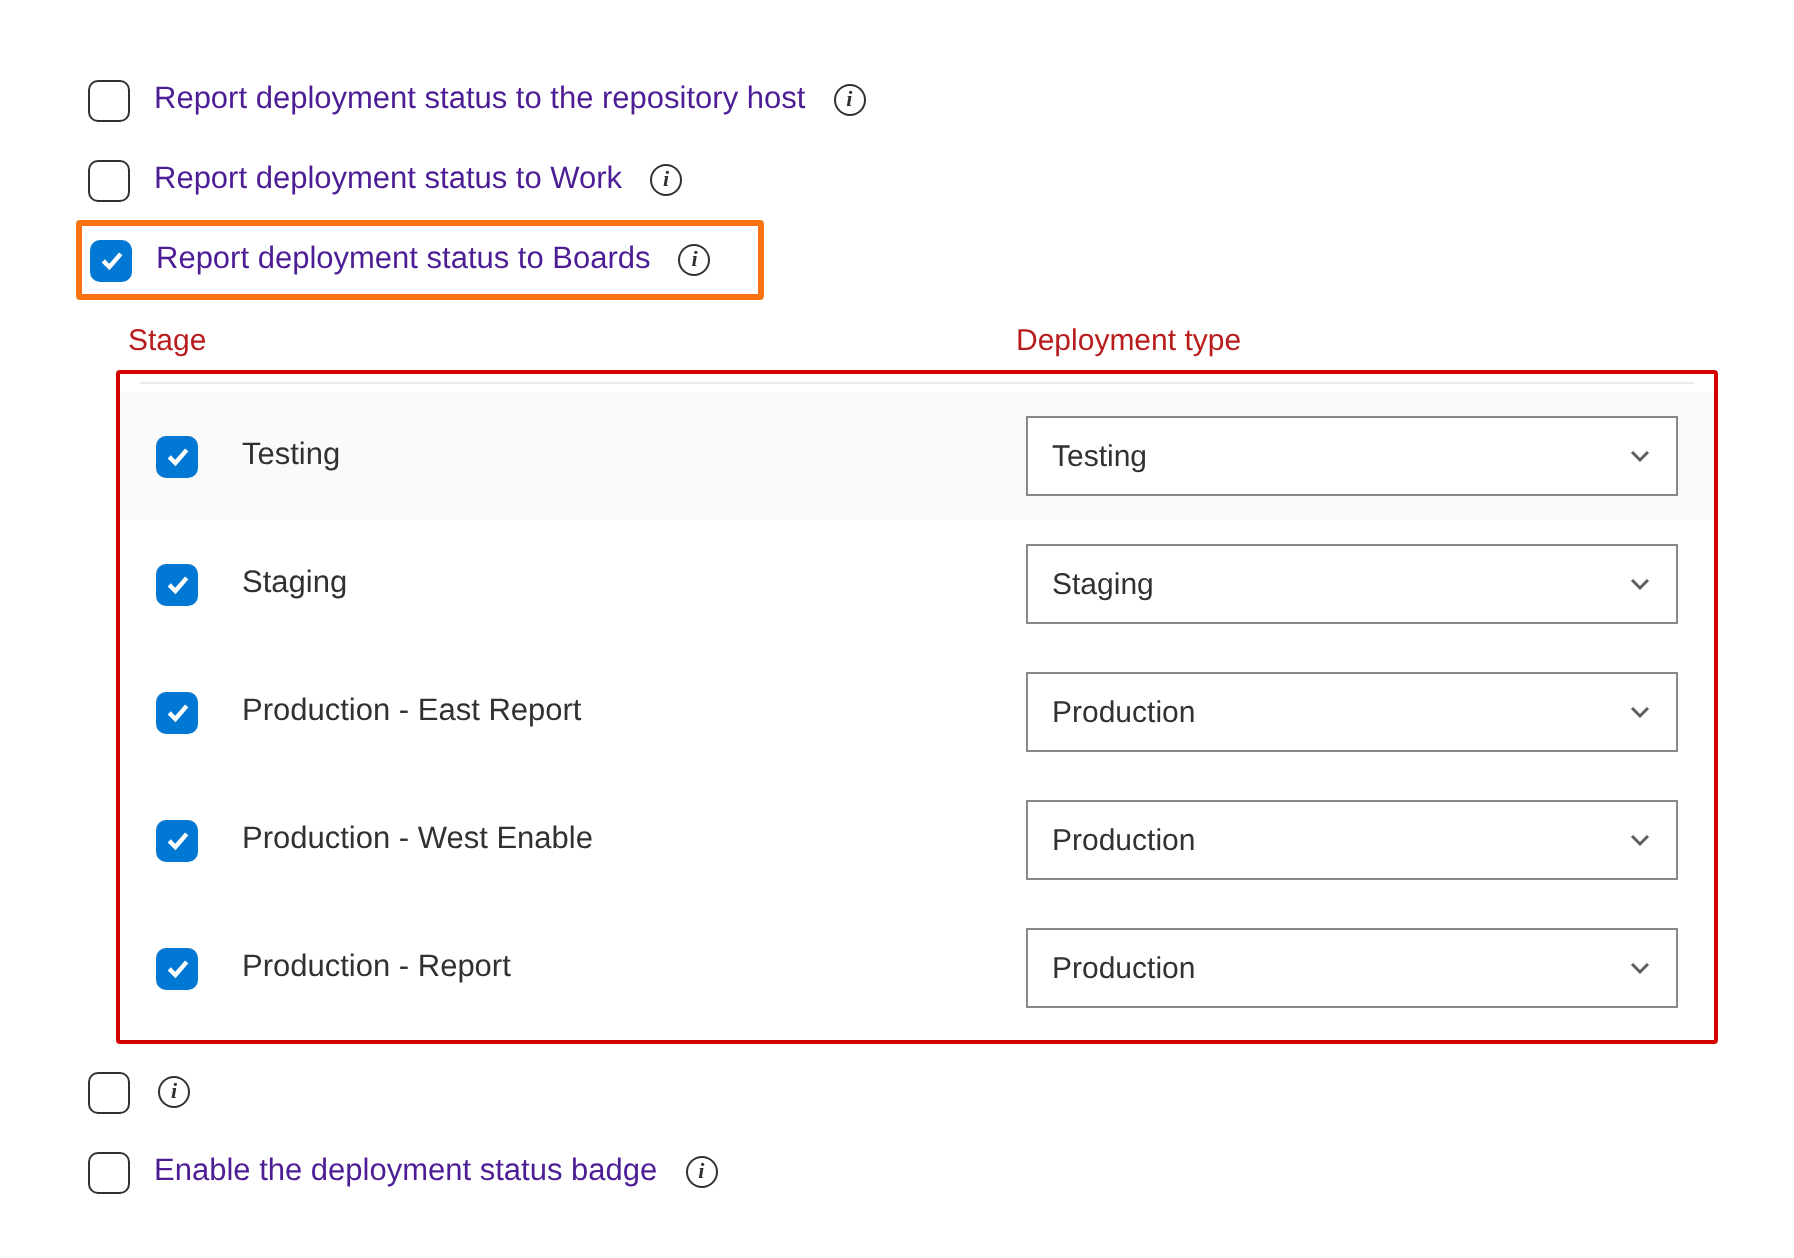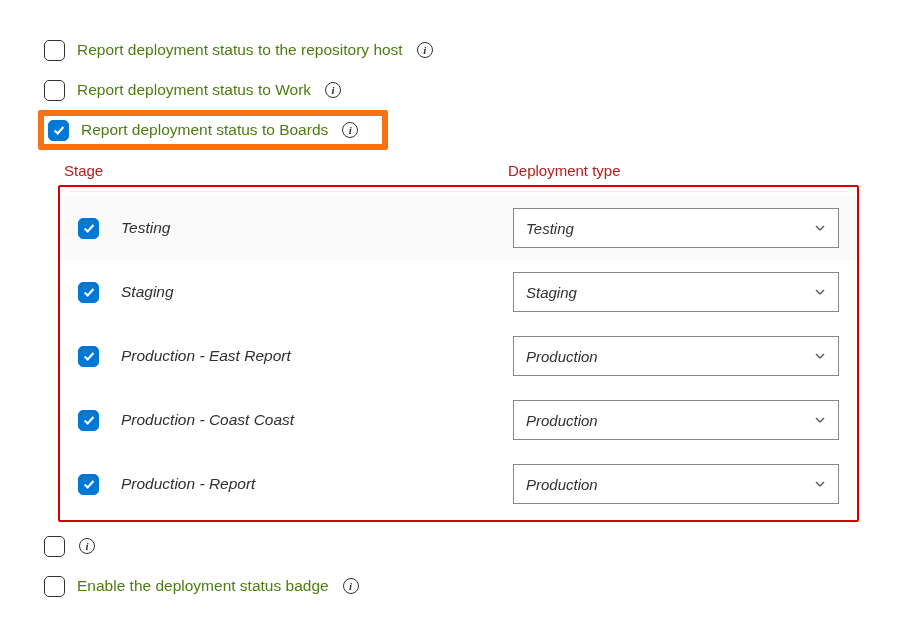--- a/index.html
+++ b/index.html
@@ -13,21 +13,21 @@
     width: 897px;
   }
   .option-row {
     display: flex;
     align-items: center;
     gap: 12px;
     min-height: 40px;
     padding: 4px 6px;
   }
   .highlighted {
-    border: 6px solid #f97316;
+    border: 3px solid #f97316;
     border-radius: 2px;
     padding: 2px 4px;
     width: fit-content;
     padding-right: 24px;
   }
   .checkbox {
     width: 21px;
     height: 21px;
     border: 1.5px solid #323130;
     border-radius: 5px;
@@ -48,21 +48,21 @@
   .checkbox svg {
     display: none;
     width: 14px;
     height: 14px;
     stroke: #fff;
     stroke-width: 2.5;
     fill: none;
   }
   .option-label {
     font-size: 15.5px;
-    color: #4d7c0f;
+    color: #4c1d95;
   }
   .info-icon {
     width: 16px;
     height: 16px;
     border: 1.3px solid #323130;
     border-radius: 50%;
     display: inline-flex;
     align-items: center;
     justify-content: center;
     font-family: Georgia, serif;
@@ -95,21 +95,20 @@
   .table-top-divider {
     height: 1px;
     background: #edebe9;
     margin: 0 10px 4px 10px;
   }
   .stage-row {
     display: flex;
     align-items: center;
     padding: 12px 18px;
     gap: 22px;
-    font-style: italic;
   }
   .stage-row.alt { background: #fafafa; }
   .stage-name {
     flex: 0 0 370px;
     font-size: 15.5px;
     color: #323130;
   }
   .dropdown {
     flex: 1;
     max-width: 374px;
@@ -215,21 +214,21 @@
           </svg>
       </div>
     </div>
 
     <div class="stage-row">
       <span class="checkbox checked">
         <svg viewBox="0 0 16 16">
             <polyline points="3,8.5 6.5,12 13,4.5"></polyline>
           </svg>
       </span>
-      <span class="stage-name">Production - Coast Coast</span>
+      <span class="stage-name">Production - West Enable</span>
       <div class="dropdown">
         <span class="dropdown-value">Production</span>
         <svg class="chevron" viewBox="0 0 12 12">
             <polyline points="2,4 6,8 10,4"></polyline>
           </svg>
       </div>
     </div>
 
     <div class="stage-row">
       <span class="checkbox checked">

